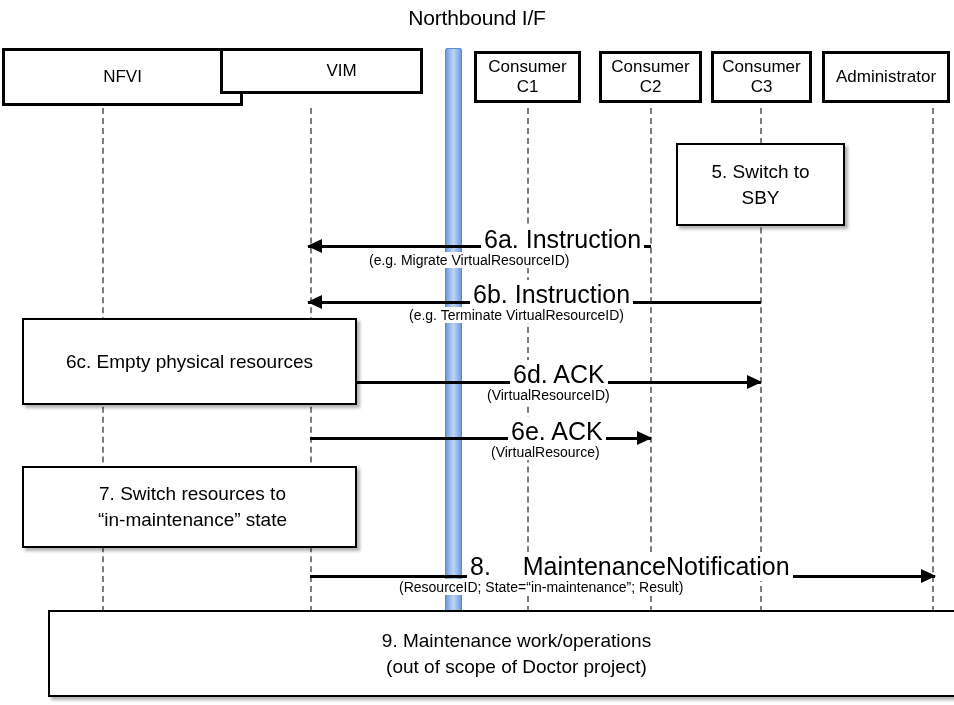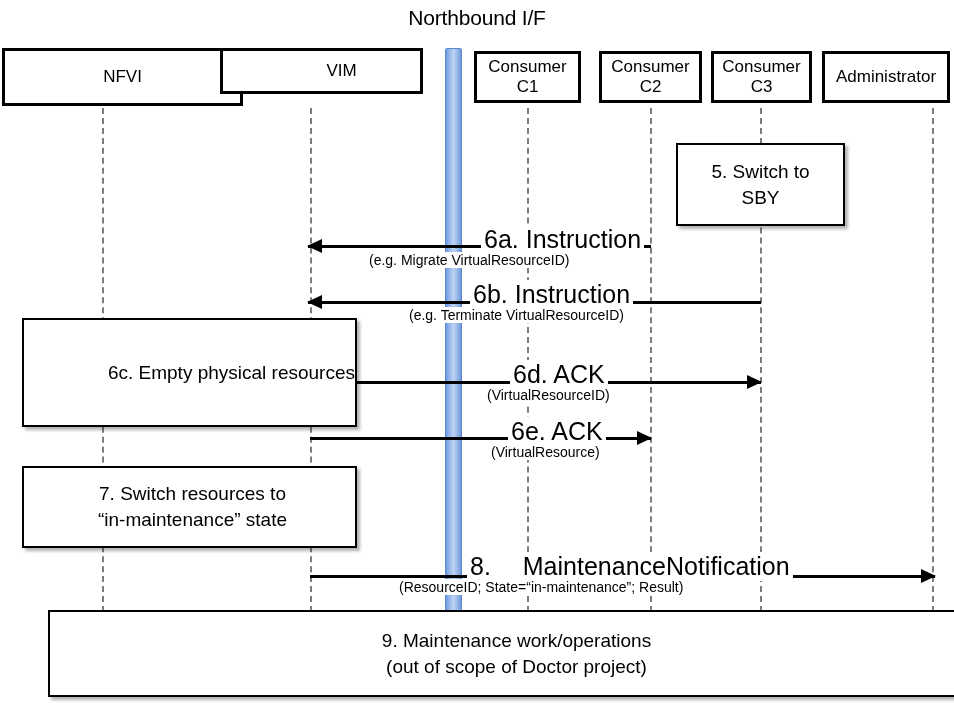--- a/index.html
+++ b/index.html
@@ -159,21 +159,21 @@
   <div class="label-top" style="left:481px;top:225px;">6a. Instruction</div>
   <div class="label-bot" style="left:366px;top:252px;">(e.g. Migrate VirtualResourceID)</div>
 
   <div class="arrow to-left" style="left:308px;top:300px;width:453px;">
     <span class="shaft"></span>
     <span class="head"></span>
   </div>
   <div class="label-top" style="left:470px;top:280px;">6b. Instruction</div>
   <div class="label-bot" style="left:366px;top:307px;margin-left:40px;">(e.g. Terminate VirtualResourceID)</div>
 
-  <div class="note-box" style="left:22px;top:318px;width:335px;height:109px;justify-content:flex-end;">
+  <div class="note-box" style="left:22px;top:318px;width:335px;height:87px;">
     <span>6c. Empty physical resources</span>
   </div>
 
   <div class="arrow to-right" style="left:357px;top:380px;width:404px;">
     <span class="shaft"></span>
     <span class="head"></span>
   </div>
   <div class="label-top" style="left:510px;top:360px;">6d. ACK</div>
   <div class="label-bot" style="left:484px;top:387px;">(VirtualResourceID)</div>
 

